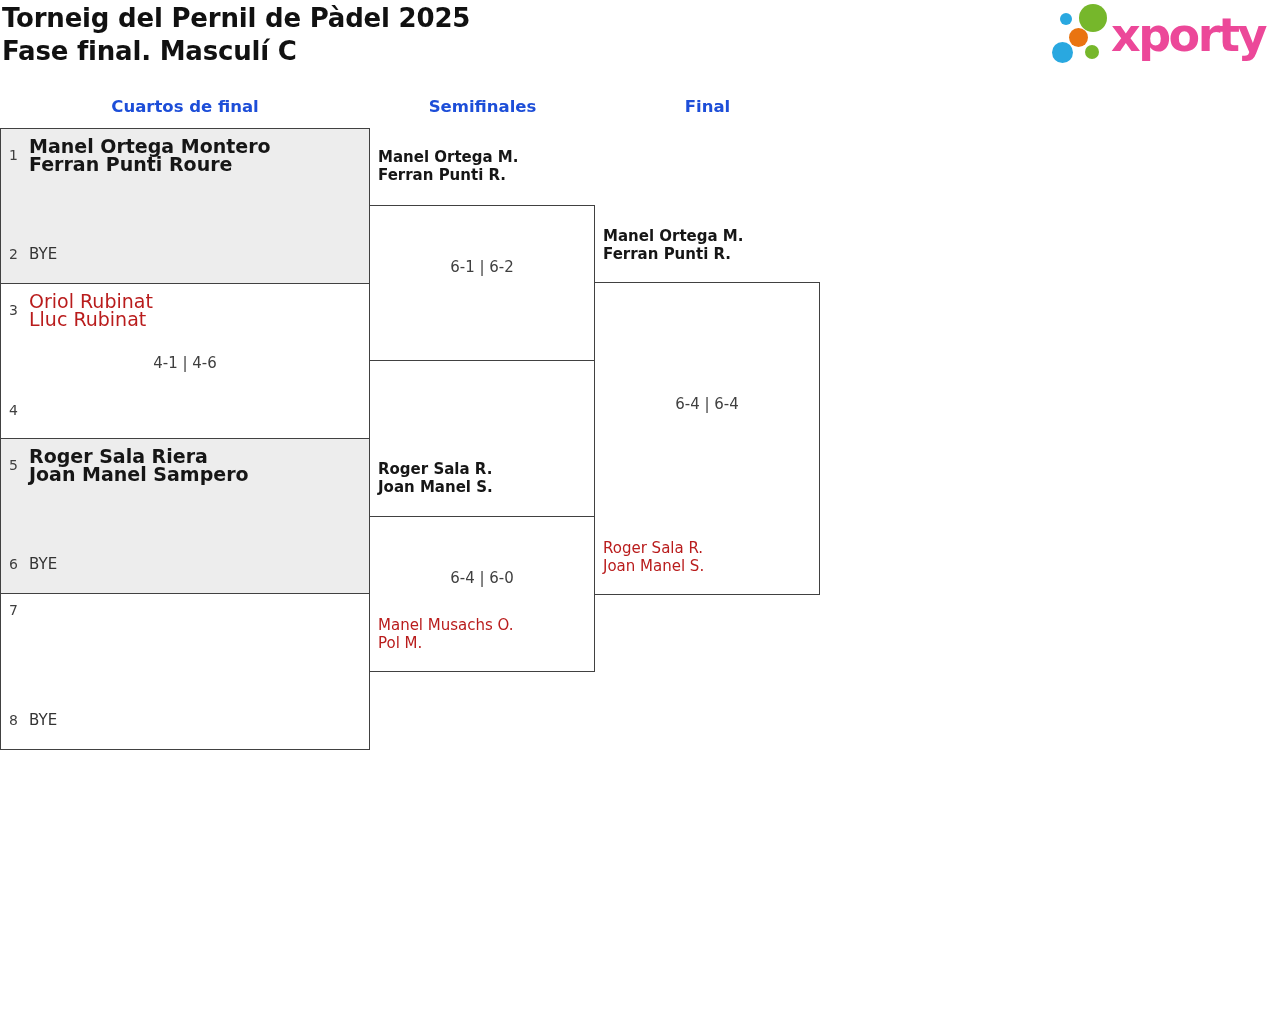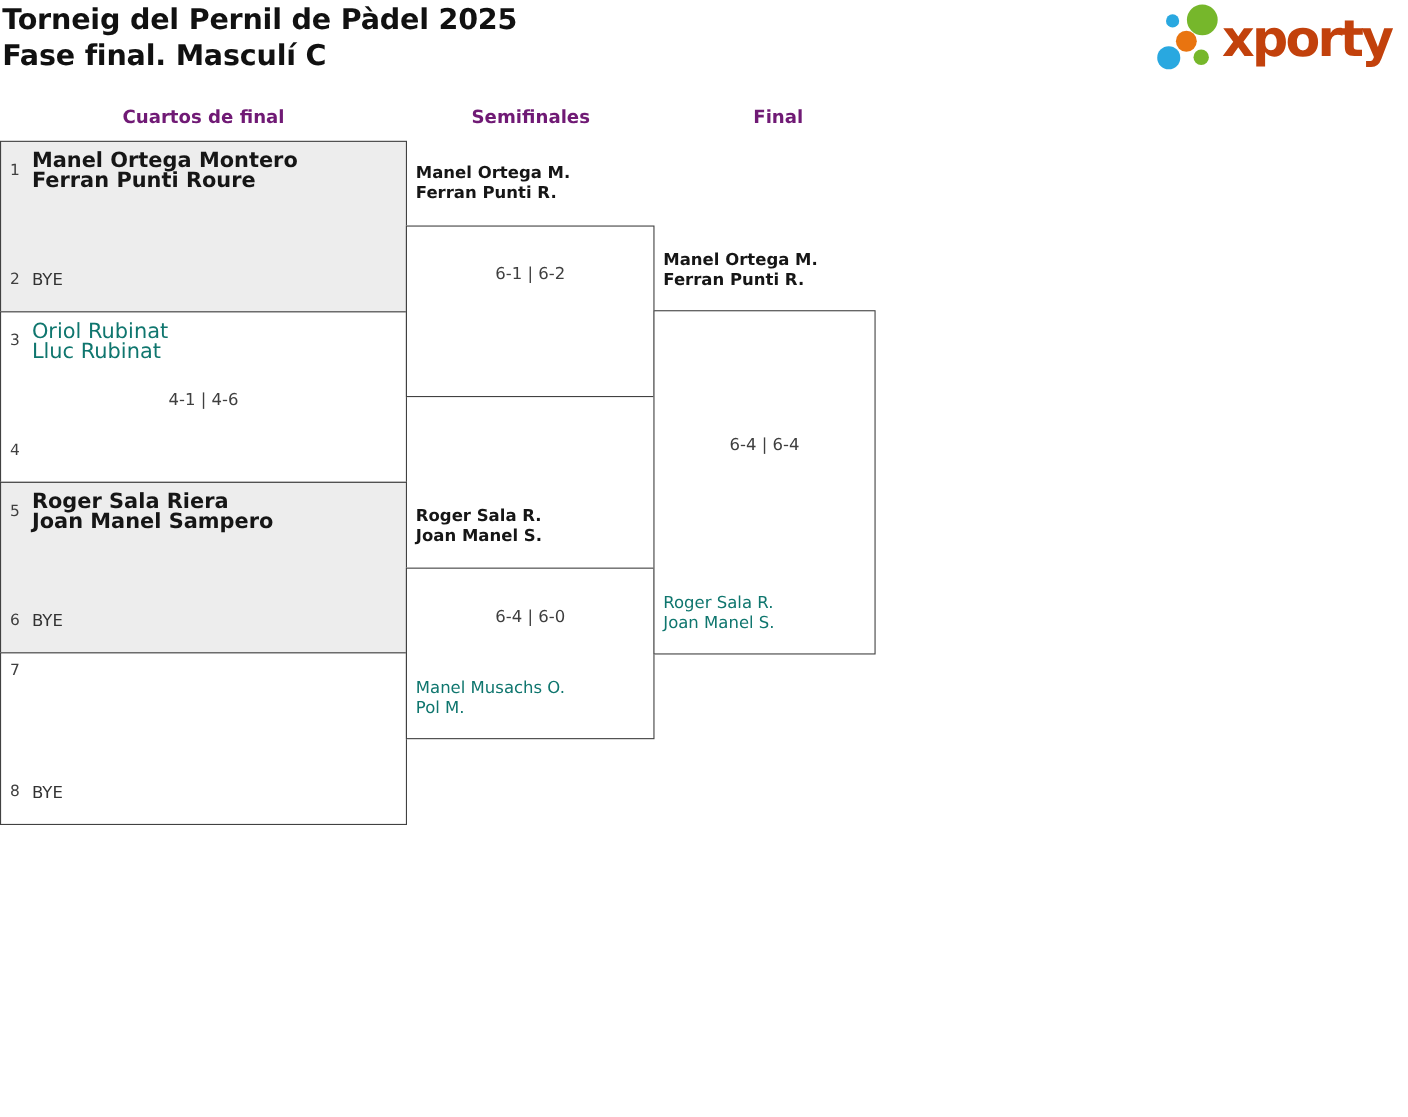--- a/index.html
+++ b/index.html
@@ -12,55 +12,55 @@
 
   
   .logo{position:absolute;left:1045px;top:0;width:235px;height:78px;cursor:pointer;}
   .dot{position:absolute;border-radius:50%;}
   .dot-blue-sm{left:15px;top:13px;width:12px;height:12px;background:#29a8e0;}
   .dot-green-lg{left:34px;top:4px;width:28px;height:28px;background:#76b72b;}
   .dot-orange{left:24px;top:28px;width:19px;height:19px;background:#e97410;}
   .dot-blue-lg{left:7px;top:42px;width:21px;height:21px;background:#29a8e0;}
   .dot-green-sm{left:40px;top:45px;width:14px;height:14px;background:#76b72b;}
   .word{position:absolute;left:66px;top:4px;font-size:46px;line-height:62px;
-        font-weight:800;color:#c2410c;letter-spacing:-2.5px;}
+        font-weight:800;color:#ec4899;letter-spacing:-2.5px;}
 
   
   .round-label{position:absolute;top:97px;height:22px;text-align:center;
-               font-size:16.5px;font-weight:600;color:#701a75;}
+               font-size:16.5px;font-weight:600;color:#1d4ed8;}
   .rl-1{left:0;width:370px;}
   .rl-2{left:370px;width:225px;}
   .rl-3{left:595px;width:225px;}
 
   
   .match{position:absolute;border:1px solid #414141;background:#fff;box-sizing:border-box;}
   .match.shaded{background:#ededed;}
   .qf{left:0;width:370px;}
   .qf1{top:128px;height:156px;}
   .qf2{top:283px;height:156px;}
   .qf3{top:438px;height:156px;}
   .qf4{top:593px;height:157px;}
   .sf{left:369px;width:226px;}
   .sf1{top:205px;height:156px;}
   .sf2{top:516px;height:156px;}
-  .final-box{left:594px;width:202px;top:282px;height:313px;padding-left:42px;}
+  .final-box{left:594px;width:226px;top:282px;height:313px;padding-left:42px;}
 
   
   .pair{position:absolute;left:8px;top:8px;display:flex;align-items:center;gap:8px;}
   .seed{width:12px;flex:none;font-size:14px;color:#3f3f3f;}
   .names{font-size:19px;line-height:18px;}
   .winner-text{color:#161616;font-weight:600;}
-  .loser-text{color:#0f766e;font-weight:400;}
+  .loser-text{color:#b91c1c;font-weight:400;}
   .byerow{position:absolute;left:8px;bottom:20px;display:flex;align-items:center;gap:8px;
           font-size:15px;color:#333;}
 
   
   .score{position:absolute;left:0;right:0;text-align:center;font-size:15px;color:#3f3f3f;}
   .qf .score{top:70px;}
-  .sf .score{top:34px;}
+  .sf .score{top:52px;}
   .final-box .score{top:112px;}
 
   
   .adv-label{position:absolute;font-size:15px;line-height:18px;}
   .adv-sf1{left:378px;top:148px;}
   .adv-sf2{left:378px;top:460px;}
   .adv-final{left:603px;top:227px;}
 
   
   .slot-bottom{position:absolute;left:8px;bottom:19px;font-size:15px;line-height:18px;}

